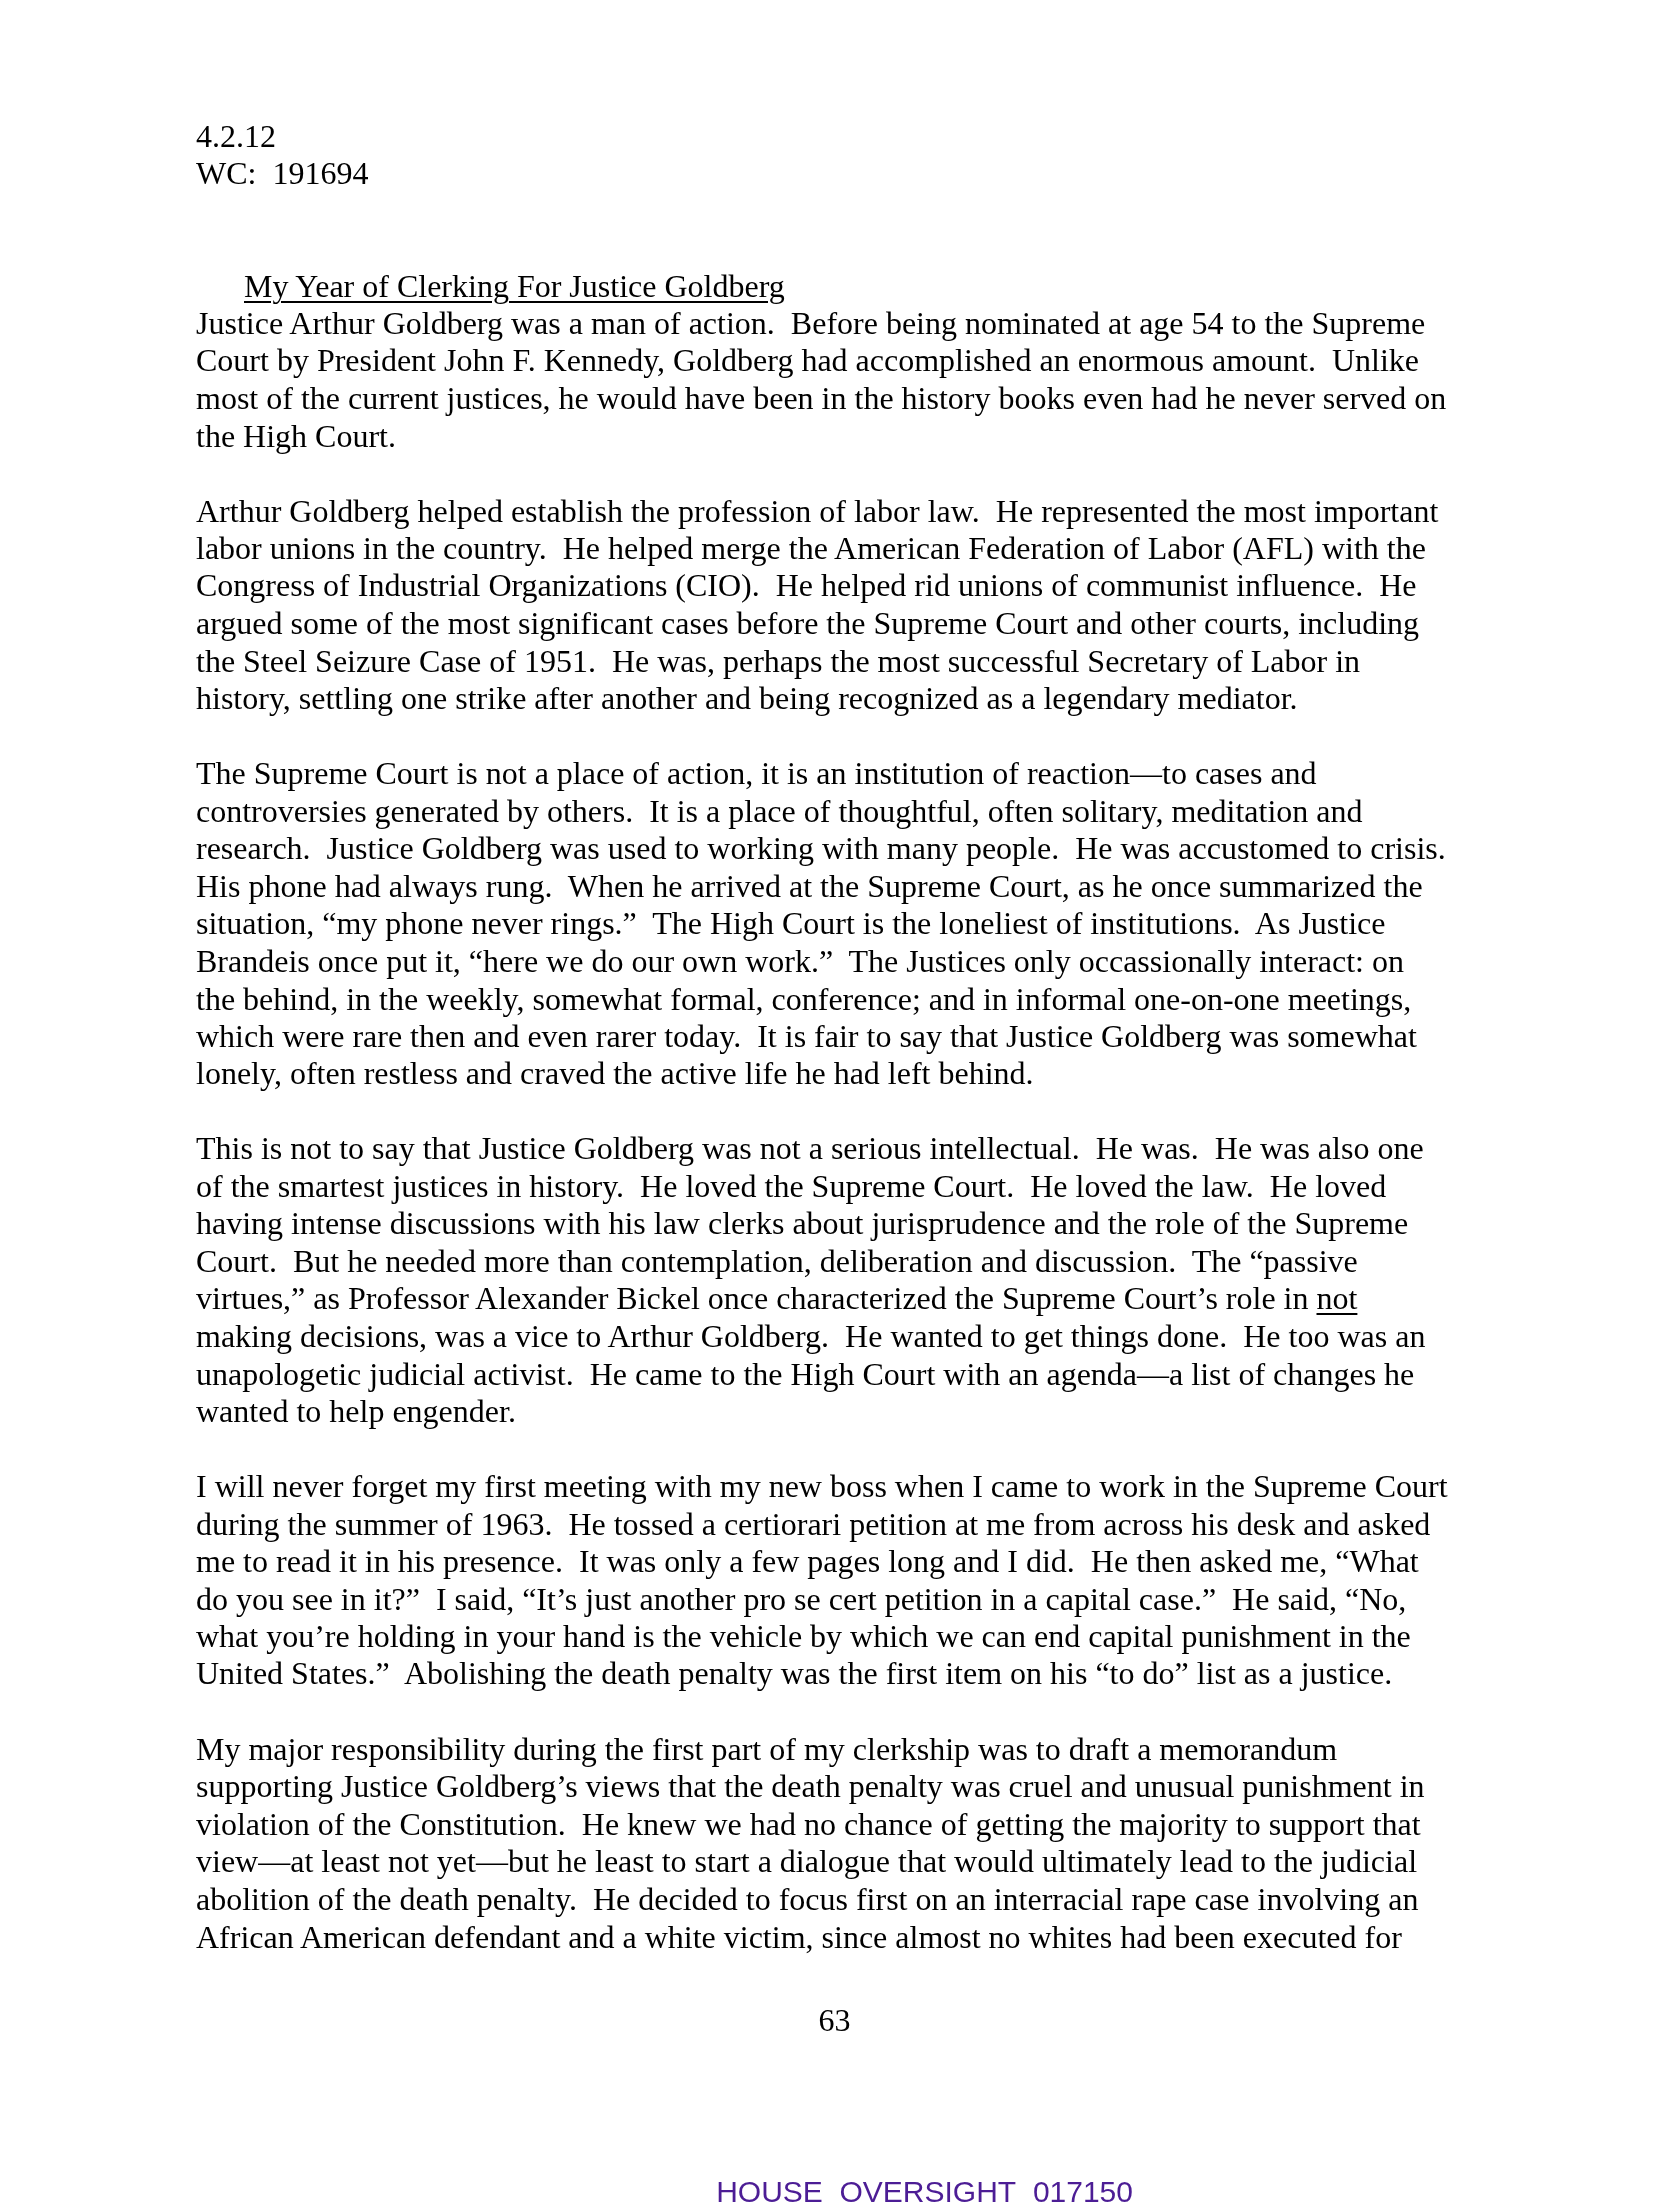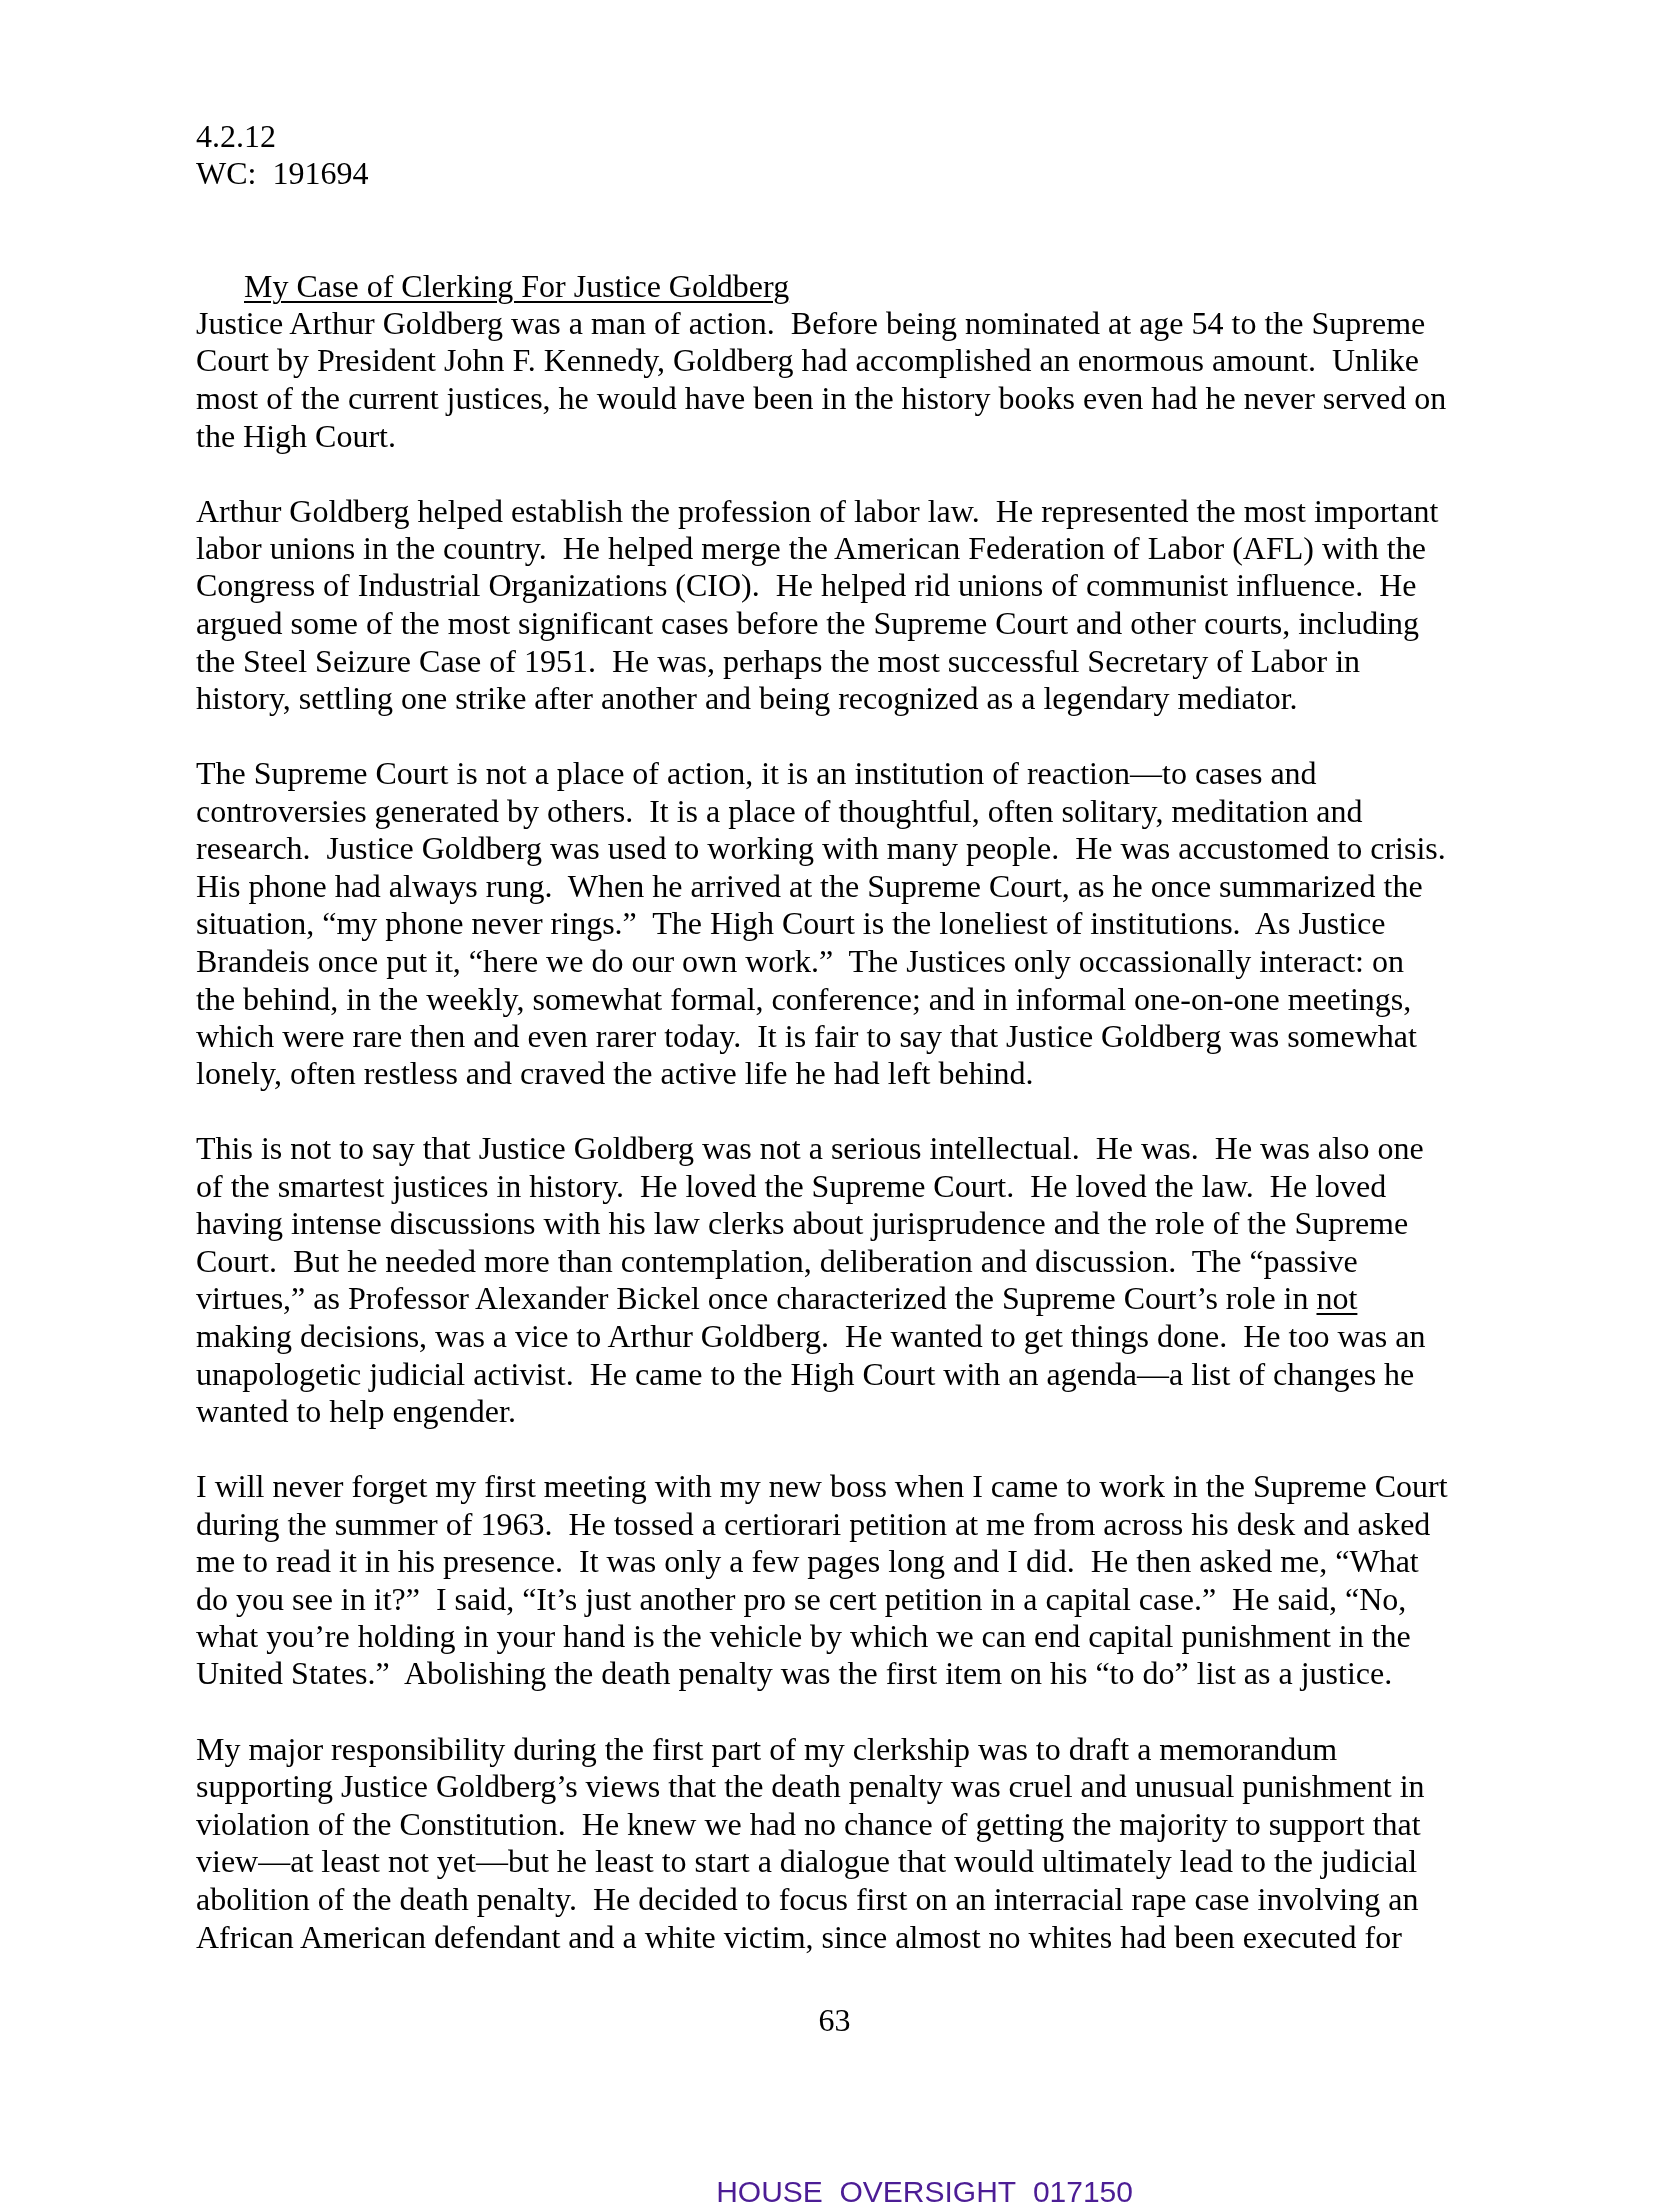--- a/index.html
+++ b/index.html
@@ -72,21 +72,21 @@
 </head>
 <body>
 
 <div class="page">
   <div class="text-block">
 
     <div class="line" style="top:101px">4.2.12</div>
     <div class="line" style="top:138px">WC:  191694</div>
 
     <div class="line" style="top:213px">
-      <span class="title">My Case of Clerking For Justice Goldberg</span>
+      <span class="title">My Year of Clerking For Justice Goldberg</span>
     </div>
 
     <div>
       <div class="line" style="top:288px">Justice Arthur Goldberg was a man of action.  Before being nominated at age 54 to the Supreme</div>
       <div class="line" style="top:325px">Court by President John F. Kennedy, Goldberg had accomplished an enormous amount.  Unlike</div>
       <div class="line" style="top:363px">most of the current justices, he would have been in the history books even had he never served on</div>
       <div class="line" style="top:401px">the High Court.</div>
     </div>
 
     <div>

